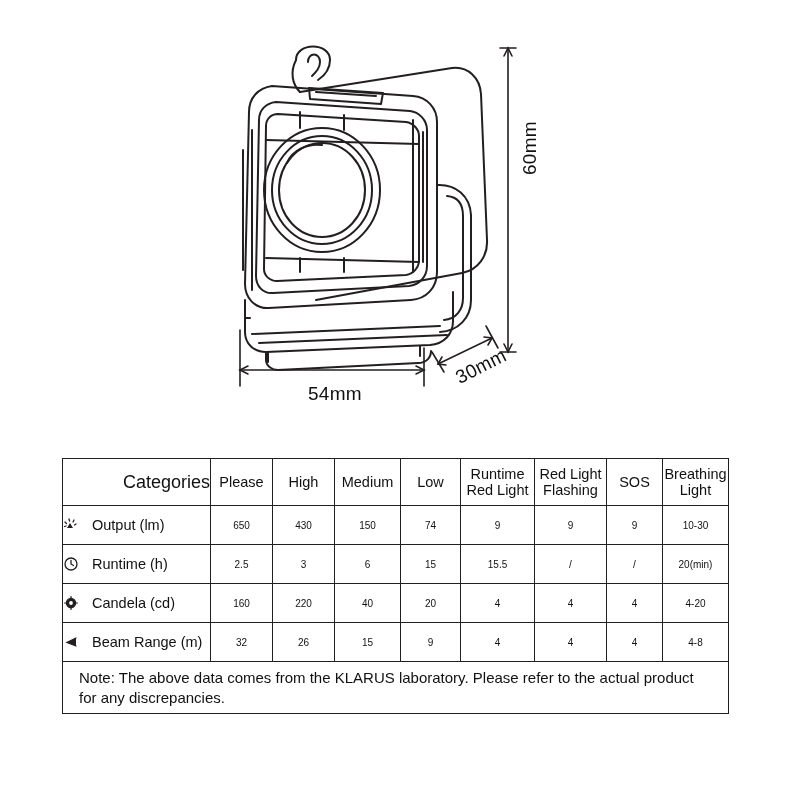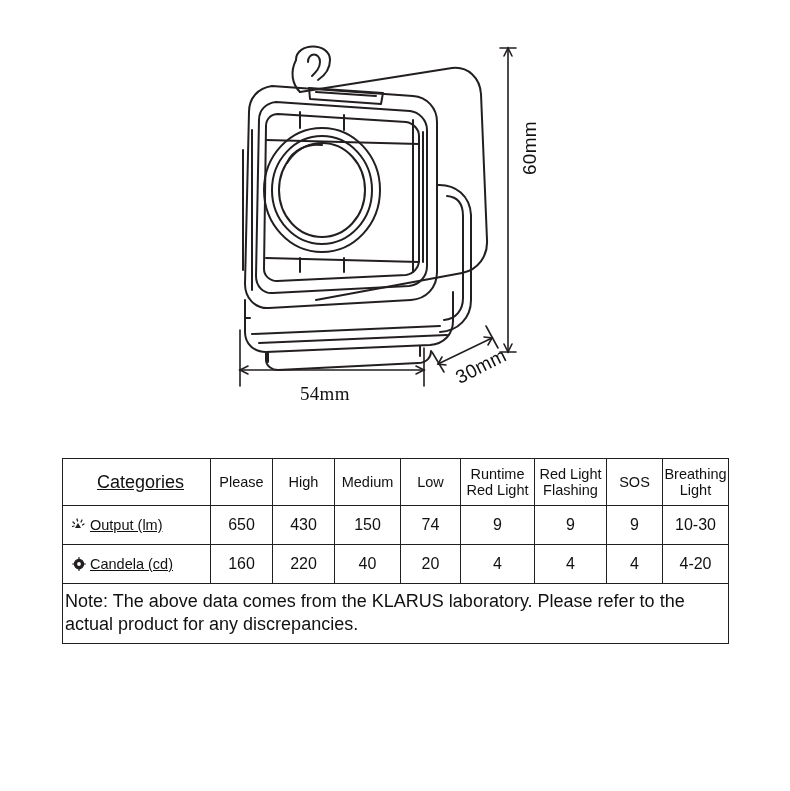--- a/index.html
+++ b/index.html
@@ -35,23 +35,22 @@
     letter-spacing: 0.3px;
     white-space: nowrap;
   }
   #dim-height {
     left: 519px;
     top: 175px;
     transform: rotate(-90deg);
     transform-origin: left top;
   }
   #dim-width {
-    left: 300px;
+    left: 308px;
     top: 383px;
-    font-family: Liberation Serif, serif;
   }
   #dim-depth {
     left: 452px;
     top: 369px;
     transform: rotate(-27deg);
     transform-origin: left top;
   }
 
   
   #spec-table-wrap {
@@ -64,59 +63,57 @@
     border-collapse: collapse;
     width: 666px;
     table-layout: fixed;
   }
   td, th {
     border: 1px solid #231f20;
     text-align: center;
     vertical-align: middle;
     font-family: "Liberation Sans", sans-serif;
     font-weight: normal;
-    font-size: 16px;
+    font-size: 10px;
     color: #111;
     padding: 0;
     height: 38px;
   }
   th.hdr {
     height: 46px;
     line-height: 1.12;
     font-size: 14.5px;
   }
   th.hdr-cat {
     font-size: 18px;
   }
   td.rowlabel, th.hdr-cat {
-    text-align: center;
-    padding-left: 8px;
-    text-decoration: underline;
+    text-align: right;
   }
   td.rowlabel {
     font-size: 14.5px;
     white-space: nowrap;
   }
   .rowlabel-inner {
     display: flex;
     align-items: center;
-    gap: 1px;
+    gap: 11px;
   }
   .ricon {
     display: inline-block;
     width: 18px;
     height: 18px;
     flex: 0 0 18px;
     position: relative;
   }
   .ricon svg { display: block; }
   td.note {
     text-align: left;
-    padding: 6px 2px;
-    font-size: 18px;
+    padding: 6px 16px;
+    font-size: 15px;
     height: 34px;
     line-height: 1.3;
   }
   
   col.c-cat   { width: 148px; }
   col.c-turbo { width: 62px; }
   col.c-high  { width: 62px; }
   col.c-med   { width: 66px; }
   col.c-low   { width: 60px; }
   col.c-crl   { width: 74px; }
@@ -277,20 +274,41 @@
         <td>650</td>
         <td>430</td>
         <td>150</td>
         <td>74</td>
         <td>9</td>
         <td>9</td>
         <td>9</td>
         <td>10-30</td>
       </tr>
 
+      <tr>
+        <td class="rowlabel">
+          <span class="rowlabel-inner">
+            <span class="ricon">
+              <svg width="18" height="18" viewBox="0 0 18 18" fill="none" stroke="#231f20" stroke-width="1.3" stroke-linecap="round">
+                <circle cx="8" cy="9" r="6"></circle>
+                <path d="M8 5.5 L8 9 L10.5 10.5"></path>
+              </svg>
+            </span>
+            <span>Runtime (h)</span>
+          </span>
+        </td>
+        <td>2.5</td>
+        <td>3</td>
+        <td>6</td>
+        <td>15</td>
+        <td>15.5</td>
+        <td>/</td>
+        <td>/</td>
+        <td>20(min)</td>
+      </tr>
 
       <tr>
         <td class="rowlabel">
           <span class="rowlabel-inner">
             <span class="ricon">
               <svg width="18" height="18" viewBox="0 0 18 18" fill="none" stroke="#231f20" stroke-width="1.2">
                 <circle cx="8" cy="9" r="4.6" fill="#231f20"></circle>
                 <circle cx="8" cy="9" r="1.9" fill="#ffffff" stroke="none"></circle>
                 <path d="M8 2.6 L8 3.8" stroke-linecap="round"></path>
                 <path d="M8 14.2 L8 15.4" stroke-linecap="round"></path>
@@ -304,20 +322,41 @@
         <td>160</td>
         <td>220</td>
         <td>40</td>
         <td>20</td>
         <td>4</td>
         <td>4</td>
         <td>4</td>
         <td>4-20</td>
       </tr>
 
+      <tr>
+        <td class="rowlabel">
+          <span class="rowlabel-inner">
+            <span class="ricon">
+              <svg width="18" height="18" viewBox="0 0 18 18" fill="none" stroke="#231f20" stroke-width="1.3" stroke-linecap="round">
+                <path d="M13 5 L4 9.5 L13 13" fill="#231f20" stroke="none"></path>
+                <path d="M13 5 L4 9.5 L13 13"></path>
+              </svg>
+            </span>
+            <span>Beam Range (m)</span>
+          </span>
+        </td>
+        <td>32</td>
+        <td>26</td>
+        <td>15</td>
+        <td>9</td>
+        <td>4</td>
+        <td>4</td>
+        <td>4</td>
+        <td>4-8</td>
+      </tr>
 
 
 
       <tr>
         <td class="note" colspan="9">Note: The above data comes from the KLARUS laboratory. Please refer to the actual product for any discrepancies.</td>
       </tr>
     </tbody>
   </table>
 </div>
 

